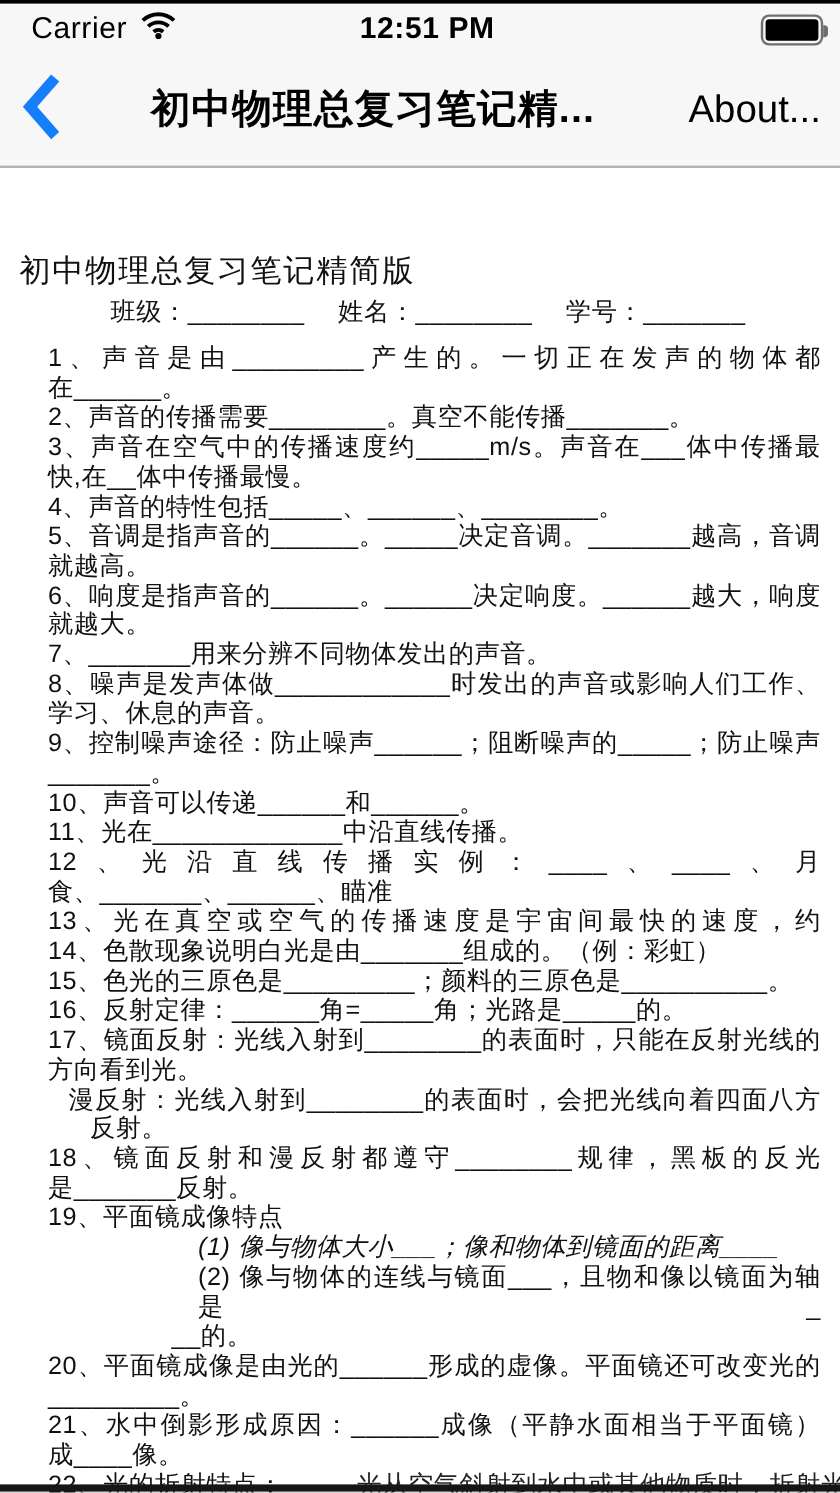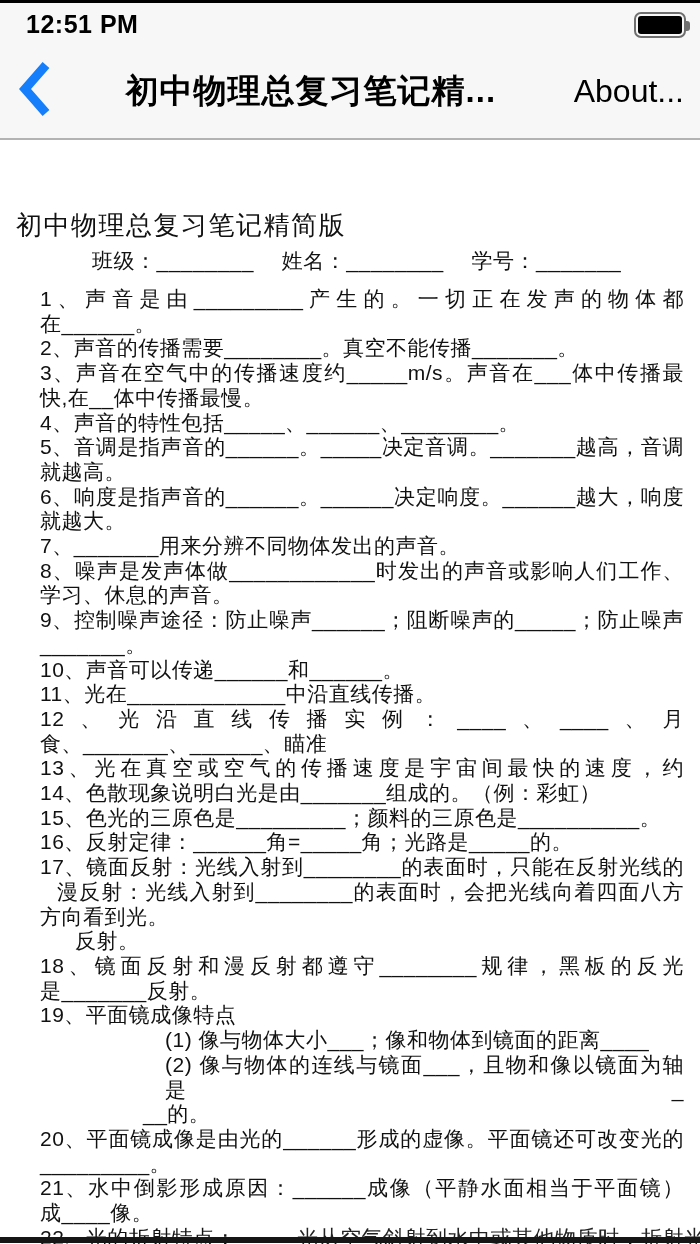--- a/index.html
+++ b/index.html
@@ -71,20 +71,31 @@
 </style>
 </head>
 <body>
 
 <div class="screen">
 
   <div class="chrome">
     <div class="top-edge"></div>
 
     <div class="statusbar">
+      <div class="sb-left">
+        <span class="sb-carrier">Carrier</span>
+        <span>
+          <svg width="32" height="24" viewBox="0 0 32 24">
+            <path d="M3 8 A 19 19 0 0 1 29 8" stroke="#000" stroke-width="3.2" fill="none"></path>
+            <path d="M7.5 13 A 12.5 12.5 0 0 1 24.5 13" stroke="#000" stroke-width="3.2" fill="none"></path>
+            <path d="M12 17.5 A 6 6 0 0 1 20 17.5" stroke="#000" stroke-width="3.2" fill="none"></path>
+            <circle cx="16" cy="21" r="2.6" fill="#000"></circle>
+          </svg>
+        </span>
+      </div>
       <div class="sb-time">12:51 PM</div>
       <div class="sb-right">
         <div class="battery">
           <div class="battery-fill"></div>
         </div>
       </div>
     </div>
 
     <div class="navbar">
       <div class="back-btn">
@@ -120,27 +131,27 @@
         <div class="line">_______。</div>
         <div class="line">10、声音可以传递______和______。</div>
         <div class="line">11、光在_____________中沿直线传播。</div>
         <div class="line j">12、光沿直线传播实例：____、____、月</div>
         <div class="line">食、_______、______、瞄准</div>
         <div class="line j">13、光在真空或空气的传播速度是宇宙间最快的速度，约</div>
         <div class="line">14、色散现象说明白光是由_______组成的。（例：彩虹）</div>
         <div class="line">15、色光的三原色是_________；颜料的三原色是__________。</div>
         <div class="line">16、反射定律：______角=_____角；光路是_____的。</div>
         <div class="line j">17、镜面反射：光线入射到________的表面时，只能在反射光线的</div>
+        <div class="line">方向看到光。</div>
         <div class="line j" style="padding-left: 17px;">漫反射：光线入射到________的表面时，会把光线向着四面八方</div>
-        <div class="line">方向看到光。</div>
         <div class="line" style="padding-left: 35px;">反射。</div>
         <div class="line j">18、镜面反射和漫反射都遵守________规律，黑板的反光</div>
         <div class="line">是_______反射。</div>
         <div class="line">19、平面镜成像特点</div>
-        <div class="line" style="padding-left: 125px;">(1) 像与物体大小___；像和物体到镜面的距离____</div>
+        <div class="line" style="padding-left: 125px; font-style: italic;">(1) 像与物体大小___；像和物体到镜面的距离____</div>
         <div class="line j" style="padding-left: 125px;">(2) 像与物体的连线与镜面___，且物和像以镜面为轴是_</div>
         <div class="line" style="padding-left: 103px;">__的。</div>
         <div class="line j">20、平面镜成像是由光的______形成的虚像。平面镜还可改变光的</div>
         <div class="line">_________。</div>
         <div class="line j">21、水中倒影形成原因：______成像（平静水面相当于平面镜）</div>
         <div class="line">成____像。</div>
         <div class="line">22、光的折射特点：</div>
       </div>
     <div class="partial">光从空气斜射到水中或其他物质时，折射光线</div>
     <div class="bottom-bar"></div>

